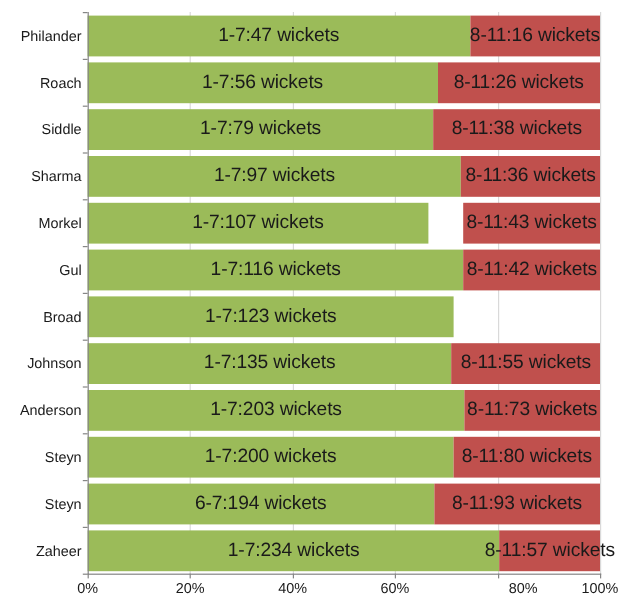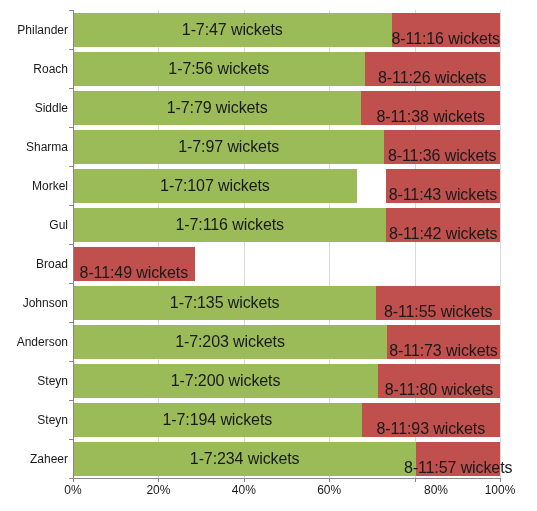--- a/index.html
+++ b/index.html
@@ -86,21 +86,21 @@
     overflow: visible;
     white-space: nowrap;
   }
   .seg-label {
     font-size: 16px;
     color: #1a1a1a;
     line-height: 1;
     letter-spacing: -0.1px;
   }
   .seg-low { background: #9bbb59; }
-  .seg-high { background: #c0504d; align-items: flex-end; }
+  .seg-high { background: #c0504d; }
   #cat-labels {
     position: absolute;
     left: 0;
     top: 10px;
     width: 68px;
     height: 468px;
   }
   .cat-label-item {
     position: absolute;
     right: 0;
@@ -196,22 +196,22 @@
       <div class="bar-row" style="top: 197.5px; height: 34px;">
         <div class="seg seg-low" style="width: 73.4177%; background: rgb(155, 187, 89);">
           <span class="seg-label">1-7:116 wickets</span>
         </div>
         <div class="seg seg-high" style="width: 26.5823%; background: rgb(192, 80, 77);">
           <span class="seg-label">8-11:42 wickets</span>
         </div>
       </div>
       <div class="cat-tick" style="top: 195px;"></div>
       <div class="bar-row" style="top: 236.5px; height: 34px;">
-        <div class="seg seg-high" style="width: 28.4884%; background: rgb(192, 80, 77);">
-          <span class="seg-label">8-11:49 wickets</span>
+        <div class="seg seg-low" style="width: 71.5116%; background: rgb(155, 187, 89);">
+          <span class="seg-label">1-7:123 wickets</span>
         </div>
       </div>
       <div class="cat-tick" style="top: 234px;"></div>
       <div class="bar-row" style="top: 275.5px; height: 34px;">
         <div class="seg seg-low" style="width: 71.0526%; background: rgb(155, 187, 89);">
           <span class="seg-label">1-7:135 wickets</span>
         </div>
         <div class="seg seg-high" style="width: 28.9474%; background: rgb(192, 80, 77);">
           <span class="seg-label">8-11:55 wickets</span>
         </div>
@@ -230,21 +230,21 @@
         <div class="seg seg-low" style="width: 71.4286%; background: rgb(155, 187, 89);">
           <span class="seg-label">1-7:200 wickets</span>
         </div>
         <div class="seg seg-high" style="width: 28.5714%; background: rgb(192, 80, 77);">
           <span class="seg-label">8-11:80 wickets</span>
         </div>
       </div>
       <div class="cat-tick" style="top: 351px;"></div>
       <div class="bar-row" style="top: 392.5px; height: 34px;">
         <div class="seg seg-low" style="width: 67.5958%; background: rgb(155, 187, 89);">
-          <span class="seg-label">1-7:194 wickets</span>
+          <span class="seg-label">6-7:194 wickets</span>
         </div>
         <div class="seg seg-high" style="width: 32.4042%; background: rgb(192, 80, 77);">
           <span class="seg-label">8-11:93 wickets</span>
         </div>
       </div>
       <div class="cat-tick" style="top: 390px;"></div>
       <div class="bar-row" style="top: 431.5px; height: 34px;">
         <div class="seg seg-low" style="width: 80.4124%; background: rgb(155, 187, 89);">
           <span class="seg-label">1-7:234 wickets</span>
         </div>

